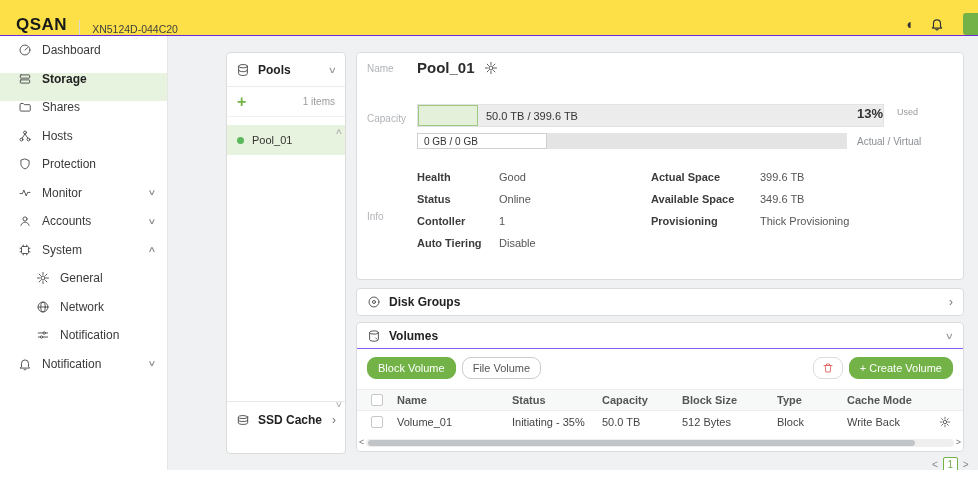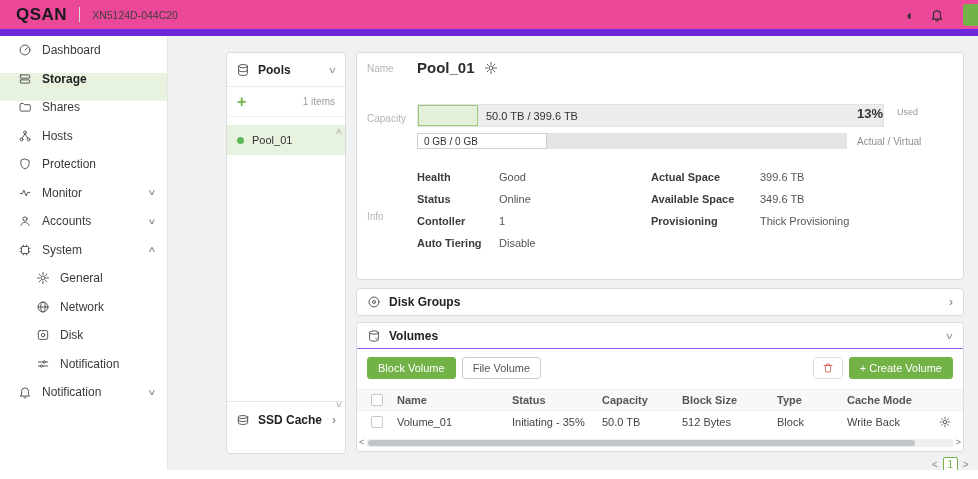--- a/index.html
+++ b/index.html
@@ -10,22 +10,22 @@
     --red:#d9534f;
     --txt:#3a3a3a;
     --muted:#9aa0a6;
   }
   *{box-sizing:border-box;margin:0;padding:0}
   body{width:978px;height:479px;overflow:hidden;background:#f0f1f2;
        font-family:"Liberation Sans",sans-serif;position:relative}
   .app{position:absolute;inset:0}
 
   
-  .topbar{position:absolute;top:0;left:0;right:0;height:36px;background:#ec4899;
-          border-bottom:7px solid #6d28d9;display:flex;align-items:center;z-index:5}
+  .topbar{position:absolute;top:0;left:0;right:0;height:36px;background:#fde047;
+          border-bottom:1px solid #6d28d9;display:flex;align-items:flex-end;z-index:5}
   .brand{font-weight:bold;font-size:17px;color:#17191b;margin-left:16px;letter-spacing:.5px}
   .tb-divider{width:1px;height:15px;background:#d8d8d8;margin:0 12px}
   .device{font-size:10.5px;color:#3e3e3e}
   .tb-right{margin-left:auto;display:flex;align-items:center;gap:15px}
   .tb-icon{font-size:14px;color:#333;cursor:pointer;display:flex;align-items:center}
   .edge-btn{width:15px;height:22px;background:var(--green);border-radius:3px 0 0 3px;margin-left:4px;cursor:pointer}
 
   
   .icn{width:14px;height:14px;display:inline-flex;flex:0 0 auto}
   .icn svg{width:100%;height:100%;stroke:#4b4b4b;fill:none;stroke-width:1.6;
@@ -87,21 +87,21 @@
   .virt-label{position:absolute;left:500px;top:83px;font-size:10px;color:#8b8f94}
 
   .info-label{position:absolute;font-size:11px;font-weight:600;color:#3c3c3c}
   .info-value{position:absolute;font-size:11px;color:#555}
 
   .dg-card{left:356px;top:288px;width:608px;height:28px;display:flex;align-items:center;padding:0 10px}
 
   .vol-card{left:356px;top:322px;width:608px;height:130px}
   .vol-head{height:26px;display:flex;align-items:center;padding:0 10px;border-bottom:1px solid #8b5cf6}
   .vol-toolbar{position:absolute;top:34px;left:10px;right:10px;height:22px;display:flex;align-items:center;gap:6px}
-  .btn{height:22px;display:flex;align-items:center;font-size:11px;border-radius:3px;
+  .btn{height:22px;display:flex;align-items:center;font-size:11px;border-radius:9px;
        padding:0 10px;cursor:pointer;white-space:nowrap}
   .btn-green{background:var(--green);color:#fff;border:1px solid var(--green)}
   .btn-white{background:#fff;color:#555;border:1px solid #ccc}
   .btn-trash{width:30px;justify-content:center;border:1px solid #ddd;background:#fff;margin-left:auto;padding:0}
   .tbl{display:grid;grid-template-columns:40px 115px 90px 80px 95px 70px 88px 1fr;align-items:center}
   .tbl-head{position:absolute;top:66px;left:0;right:0;height:22px;background:#f7f8f8;
             border-top:1px solid #ededed;border-bottom:1px solid #ededed;
             font-size:11px;color:#555;font-weight:600}
   .tbl-row{position:absolute;top:88px;left:0;right:0;height:22px;font-size:11px;color:#444;cursor:pointer}
   .cb{width:12px;height:12px;border:1px solid #c8c8c8;border-radius:2px;background:#fff;margin-left:14px;cursor:pointer}
@@ -239,29 +239,20 @@
       <span class="icn">
         <svg viewBox="0 0 24 24">
             <circle cx="12" cy="12" r="8.5"></circle>
             <ellipse cx="12" cy="12" rx="3.8" ry="8.5"></ellipse>
             <path d="M3.5 12h17"></path>
           </svg>
         </span>
       <span>Network</span>
     </div>
 
-    <div class="side-item sub">
-      <span class="icn">
-        <svg viewBox="0 0 24 24">
-            <rect x="4" y="4.5" width="16" height="15" rx="2.5"></rect>
-            <circle cx="12" cy="12" r="3"></circle>
-          </svg>
-        </span>
-      <span>Disk</span>
-    </div>
 
     <div class="side-item sub">
       <span class="icn">
         <svg viewBox="0 0 24 24">
             <path d="M4 8.5h8M16.5 8.5H20M4 15.5h3.5M12 15.5h8"></path>
             <circle cx="14" cy="8.5" r="2"></circle>
             <circle cx="9.5" cy="15.5" r="2"></circle>
           </svg>
         </span>
       <span>Notification</span>

